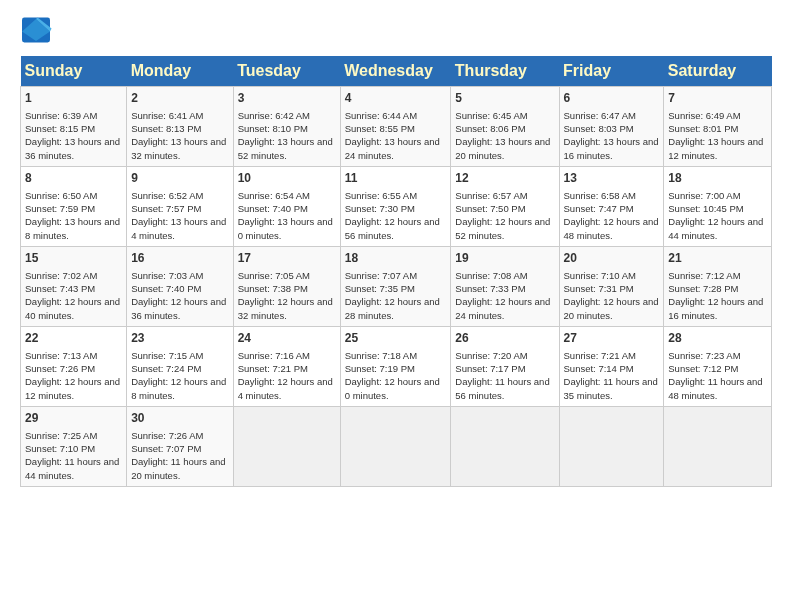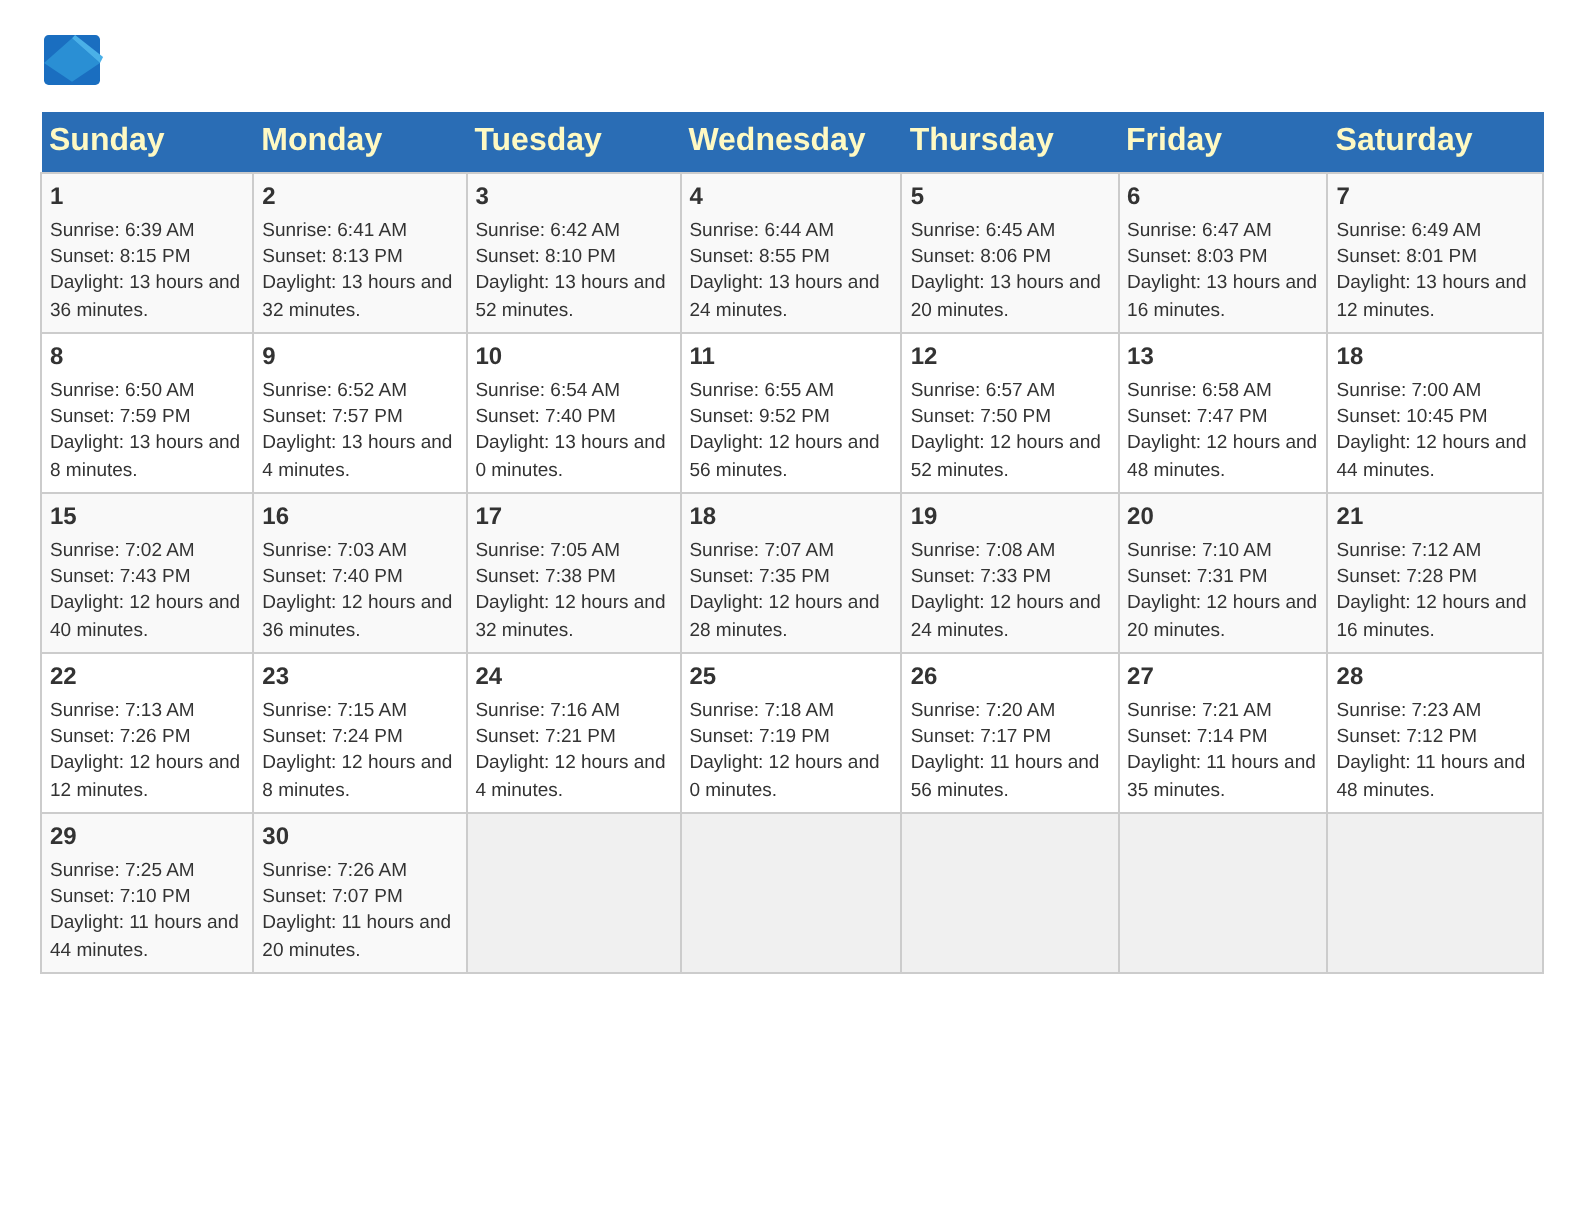--- a/index.html
+++ b/index.html
@@ -128,21 +128,21 @@
           <td><span class="day-num">3</span><span>Sunrise: 6:42 AM</span><br><span>Sunset: 8:10 PM</span><br><span>Daylight: 13 hours and 52 minutes.</span></td>
           <td><span class="day-num">4</span><span>Sunrise: 6:44 AM</span><br><span>Sunset: 8:55 PM</span><br><span>Daylight: 13 hours and 24 minutes.</span></td>
           <td><span class="day-num">5</span><span>Sunrise: 6:45 AM</span><br><span>Sunset: 8:06 PM</span><br><span>Daylight: 13 hours and 20 minutes.</span></td>
           <td><span class="day-num">6</span><span>Sunrise: 6:47 AM</span><br><span>Sunset: 8:03 PM</span><br><span>Daylight: 13 hours and 16 minutes.</span></td>
           <td><span class="day-num">7</span><span>Sunrise: 6:49 AM</span><br><span>Sunset: 8:01 PM</span><br><span>Daylight: 13 hours and 12 minutes.</span></td>
         </tr>
         <tr>
           <td><span class="day-num">8</span><span>Sunrise: 6:50 AM</span><br><span>Sunset: 7:59 PM</span><br><span>Daylight: 13 hours and 8 minutes.</span></td>
           <td><span class="day-num">9</span><span>Sunrise: 6:52 AM</span><br><span>Sunset: 7:57 PM</span><br><span>Daylight: 13 hours and 4 minutes.</span></td>
           <td><span class="day-num">10</span><span>Sunrise: 6:54 AM</span><br><span>Sunset: 7:40 PM</span><br><span>Daylight: 13 hours and 0 minutes.</span></td>
-          <td><span class="day-num">11</span><span>Sunrise: 6:55 AM</span><br><span>Sunset: 9:52 PM</span><br><span>Daylight: 12 hours and 56 minutes.</span></td>
+          <td><span class="day-num">11</span><span>Sunrise: 6:55 AM</span><br><span>Sunset: 7:30 PM</span><br><span>Daylight: 12 hours and 56 minutes.</span></td>
           <td><span class="day-num">12</span><span>Sunrise: 6:57 AM</span><br><span>Sunset: 7:50 PM</span><br><span>Daylight: 12 hours and 52 minutes.</span></td>
           <td><span class="day-num">13</span><span>Sunrise: 6:58 AM</span><br><span>Sunset: 7:47 PM</span><br><span>Daylight: 12 hours and 48 minutes.</span></td>
           <td><span class="day-num">18</span><span>Sunrise: 7:00 AM</span><br><span>Sunset: 10:45 PM</span><br><span>Daylight: 12 hours and 44 minutes.</span></td>
         </tr>
         <tr>
           <td><span class="day-num">15</span><span>Sunrise: 7:02 AM</span><br><span>Sunset: 7:43 PM</span><br><span>Daylight: 12 hours and 40 minutes.</span></td>
           <td><span class="day-num">16</span><span>Sunrise: 7:03 AM</span><br><span>Sunset: 7:40 PM</span><br><span>Daylight: 12 hours and 36 minutes.</span></td>
           <td><span class="day-num">17</span><span>Sunrise: 7:05 AM</span><br><span>Sunset: 7:38 PM</span><br><span>Daylight: 12 hours and 32 minutes.</span></td>
           <td><span class="day-num">18</span><span>Sunrise: 7:07 AM</span><br><span>Sunset: 7:35 PM</span><br><span>Daylight: 12 hours and 28 minutes.</span></td>
           <td><span class="day-num">19</span><span>Sunrise: 7:08 AM</span><br><span>Sunset: 7:33 PM</span><br><span>Daylight: 12 hours and 24 minutes.</span></td>

